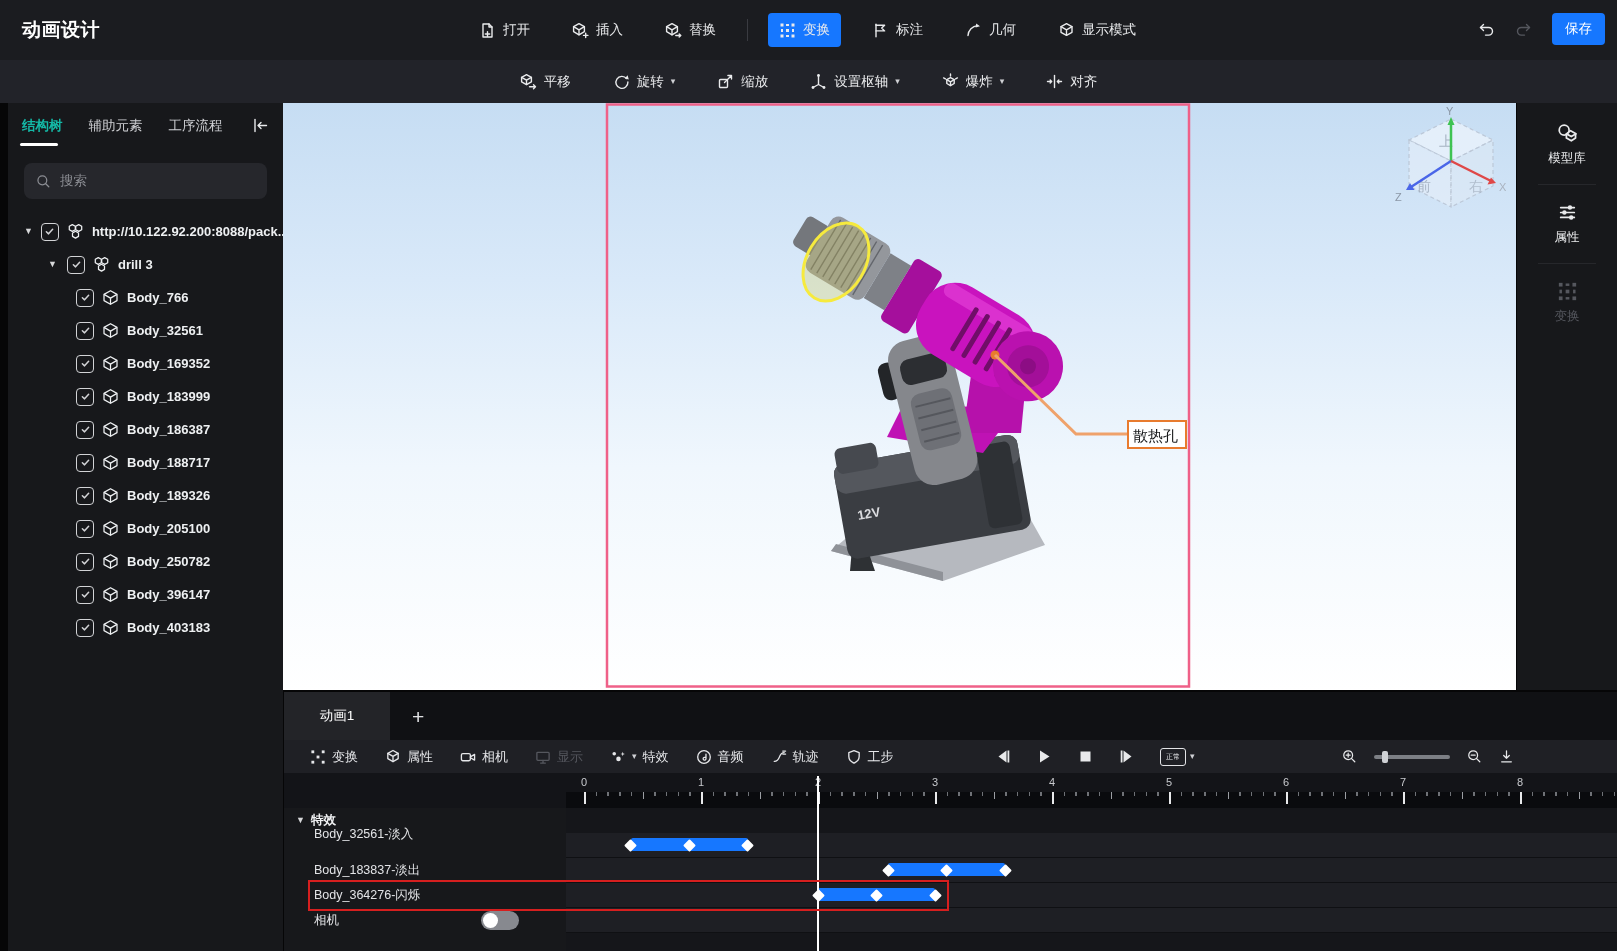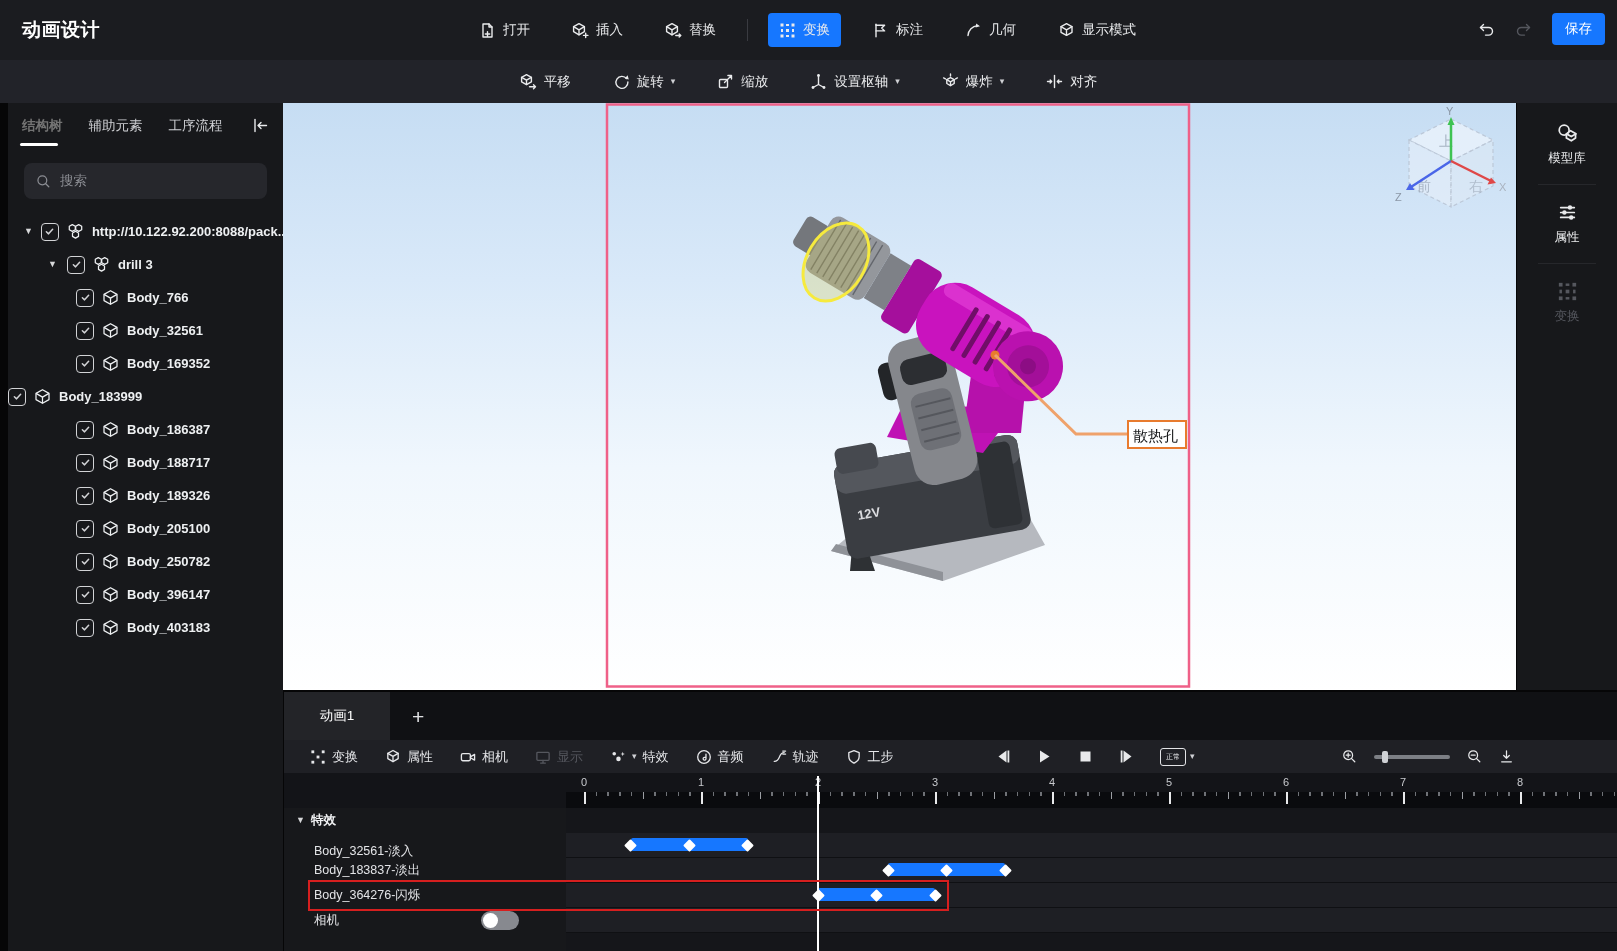--- a/index.html
+++ b/index.html
@@ -23,21 +23,21 @@
   .caret::after{content:"▾";}
   
   .subbar{position:absolute;top:60px;left:0;right:0;height:43px;background:#222329;border-bottom:1px solid #0b0c0e;
           display:flex;justify-content:center;align-items:center;gap:30px;}
   .subbar .tbtn{height:30px;padding:0 6px;}
   
   .lstrip{position:absolute;left:0;top:103px;width:8px;bottom:0;background:#060607;}
   .sidebar{position:absolute;left:8px;top:103px;width:275px;bottom:0;background:#17181b;}
   .tabs{position:relative;height:46px;display:flex;align-items:center;padding-left:14px;gap:26px;}
   .tab{color:#cfd0d4;font-size:13.5px;cursor:pointer;position:relative;}
-  .tab.active{color:#737373;font-weight:700;}
+  .tab.active{color:#14b8a6;font-weight:700;}
   .tab.active::after{content:"";position:absolute;left:-2px;bottom:-11px;width:38px;height:3px;background:#fff;border-radius:2px;}
   .collapse{position:absolute;right:14px;top:14px;color:#e9eaec;}
   .search{margin:14px 16px 0;height:36px;background:#26272c;border-radius:8px;display:flex;align-items:center;gap:9px;padding:0 12px;color:#8b8d93;font-size:13.5px;cursor:text;}
   .tree{margin-top:16px;}
   .trow{height:33px;display:flex;align-items:center;color:#eef0f2;font-size:13px;font-weight:700;cursor:pointer;}
   .trow.sel{background:#1673e0;}
   .exp{width:11px;margin-right:8px;color:#d7d8da;font-size:9px;line-height:1;}
   .cb{width:16px;height:16px;border:1.6px solid #d2d3d6;border-radius:4px;margin-right:8px;display:flex;align-items:center;justify-content:center;flex:0 0 auto;}
   .cb svg{width:11px;height:11px;}
   .cb svg path{stroke:#d2d3d6;stroke-width:1.9;fill:none;stroke-linecap:round;stroke-linejoin:round;}
@@ -312,21 +312,21 @@
               <path d="M3 7.4 5.8 10 11 4.2"></path>
             </svg>
           </span>
           <svg class="tic" viewBox="0 0 17 17">
             <path d="M8.5 1.7 15 5.4v6.2L8.5 15.3 2 11.6V5.4Z"></path>
             <path d="M2 5.4l6.5 3.7L15 5.4"></path>
             <path d="M8.5 9.1v6.2"></path>
           </svg>
           <span class="tlabel">Body_169352</span>
         </div>
-        <div class="trow" style="">
+        <div class="trow" style="padding-left: 68px;">
           <span class="cb">
             <svg viewBox="0 0 14 14">
               <path d="M3 7.4 5.8 10 11 4.2"></path>
             </svg>
           </span>
           <svg class="tic" viewBox="0 0 17 17">
             <path d="M8.5 1.7 15 5.4v6.2L8.5 15.3 2 11.6V5.4Z"></path>
             <path d="M2 5.4l6.5 3.7L15 5.4"></path>
             <path d="M8.5 9.1v6.2"></path>
           </svg>
@@ -760,21 +760,21 @@
         <div class="tick" style="left: 1035.9px; height: 4px;"></div>
         <div class="tick" style="left: 1047.6px; height: 4px;"></div>
       </div>
     <div class="labelcol"></div>
     <div class="lanecol"></div>
     <div id="lanes">
         <div class="glab" style="top: 116px;">
           <span class="exp">▼</span>
           <span>特效</span>
         </div>
-        <div class="tlab" style="top: 147px;">Body_32561-淡入</div>
+        <div class="tlab" style="top: 130px;">Body_32561-淡入</div>
         <div class="lane" style="top: 141px;">
           <div class="bar" style="left: 64.8px; width: 117px;"></div>
           <div class="dia" style="left: 60.3px;"></div>
           <div class="dia" style="left: 118.8px;"></div>
           <div class="dia" style="left: 177.3px;"></div>
         </div>
         <div class="tlab" style="top: 166px;">Body_183837-淡出</div>
         <div class="lane" style="top: 166px;">
           <div class="bar" style="left: 322.2px; width: 117px;"></div>
           <div class="dia" style="left: 317.7px;"></div>

